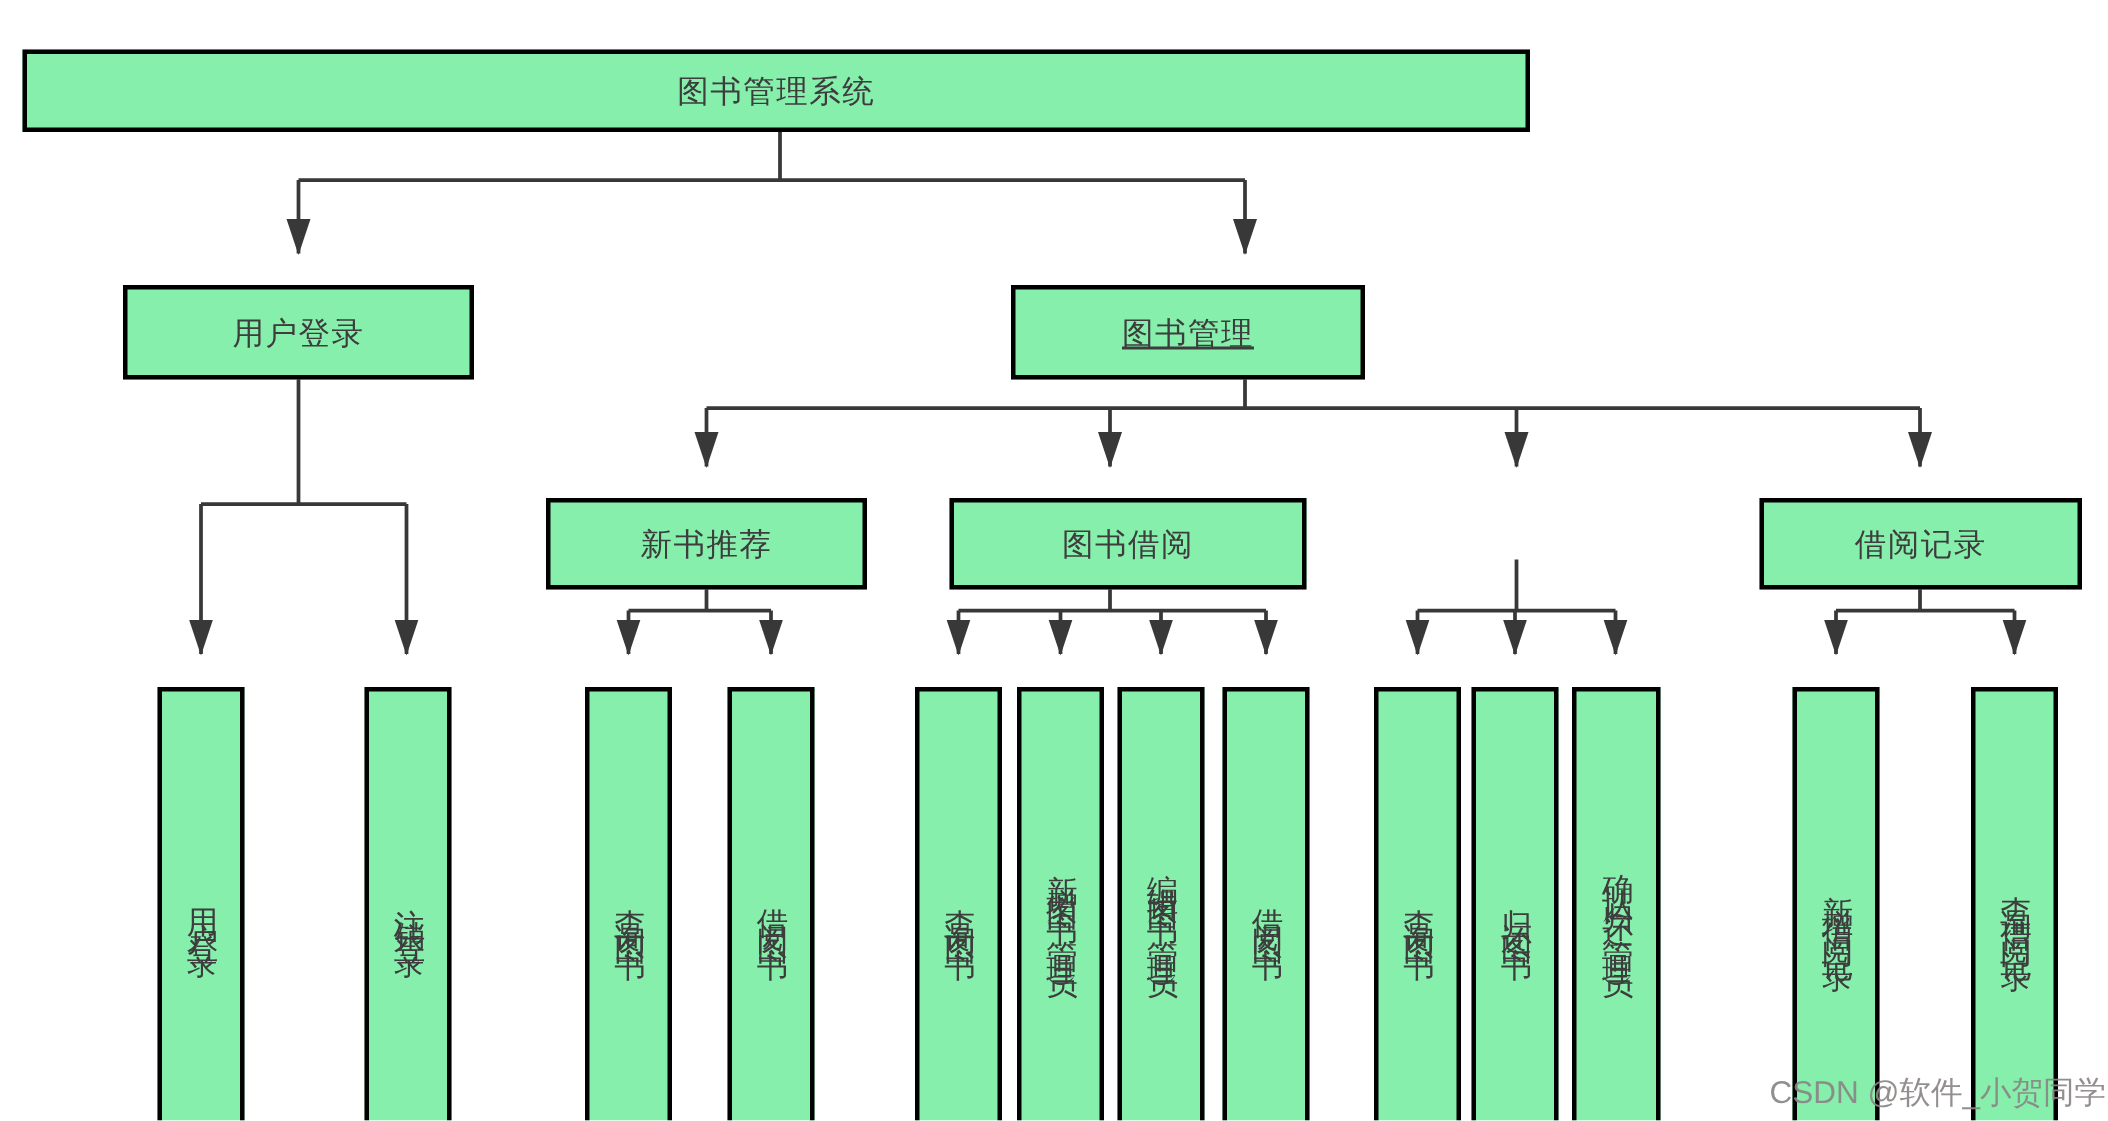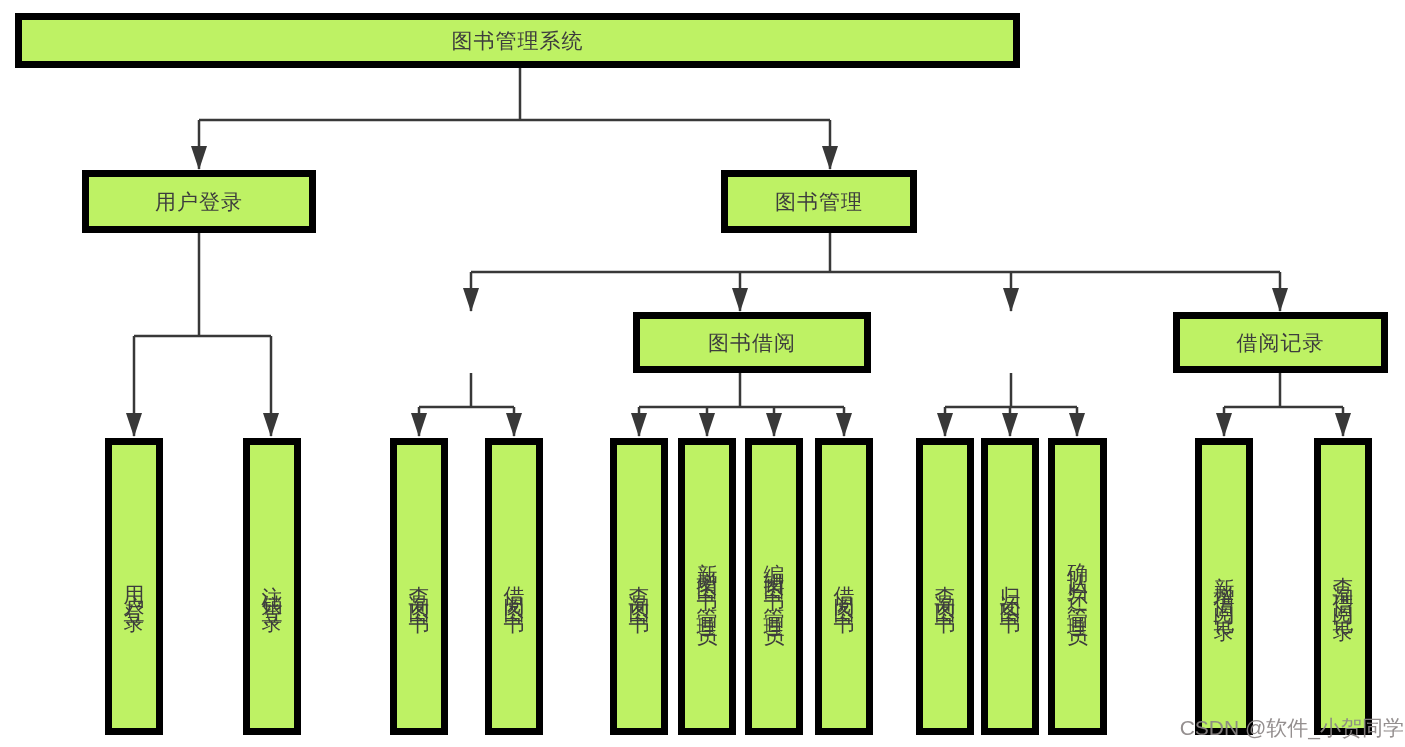--- a/index.html
+++ b/index.html
@@ -13,43 +13,44 @@
   }
   #wires {
     position: absolute;
     left: 0; top: 0;
     width: 1405px; height: 747px;
     pointer-events: none;
   }
   .node {
     position: absolute;
     box-sizing: border-box;
-    border: 7px solid #000000;
-    background: #bef264;
+    border: 3px solid #000000;
+    background: #86efac;
     display: flex;
     align-items: center;
     justify-content: center;
     color: #3d3d3d;
+    margin-top: 20px;
   }
   .h-node {
     font-size: 21px;
     letter-spacing: 1px;
     white-space: nowrap;
   }
   .v-node span {
     writing-mode: vertical-rl;
     text-orientation: mixed;
     font-size: 21px;
     letter-spacing: 9px;
     white-space: nowrap;
   }
   
   .n-root   { left: 15px;  top: 13px;  width: 1005px; height: 55px; }
   .n-login  { left: 82px;  top: 170px; width: 234px;  height: 63px; }
-  .n-mgmt   { left: 721px; top: 170px; width: 196px;  height: 63px; }
+  .n-mgmt   { left: 674px; top: 170px; width: 236px;  height: 63px; text-decoration: underline; }
   .n-rec    { left: 364px; top: 312px; width: 214px;  height: 61px; }
   .n-bor    { left: 633px; top: 312px; width: 238px;  height: 61px; }
   .n-cur    { left: 904px; top: 312px; width: 214px;  height: 61px; }
   .n-hist   { left: 1173px;top: 312px; width: 215px;  height: 61px; }
   
   .leaf { top: 438px; height: 297px; width: 58px; }
   .l-ulogin  { left: 105px; }
   .l-logout  { left: 243px; }
   .l-recq    { left: 390px; }
   .l-recb    { left: 485px; }
@@ -124,20 +125,23 @@
     <span>图书管理系统</span>
   </div>
 
   <div class="node h-node n-login">
     <span>用户登录</span>
   </div>
   <div class="node h-node n-mgmt">
     <span>图书管理</span>
   </div>
 
+  <div class="node h-node n-rec">
+    <span>新书推荐</span>
+  </div>
   <div class="node h-node n-bor">
     <span>图书借阅</span>
   </div>
   <div class="node h-node n-hist">
     <span>借阅记录</span>
   </div>
 
   <div class="node v-node leaf l-ulogin">
     <span>用户登录</span>
   </div>

